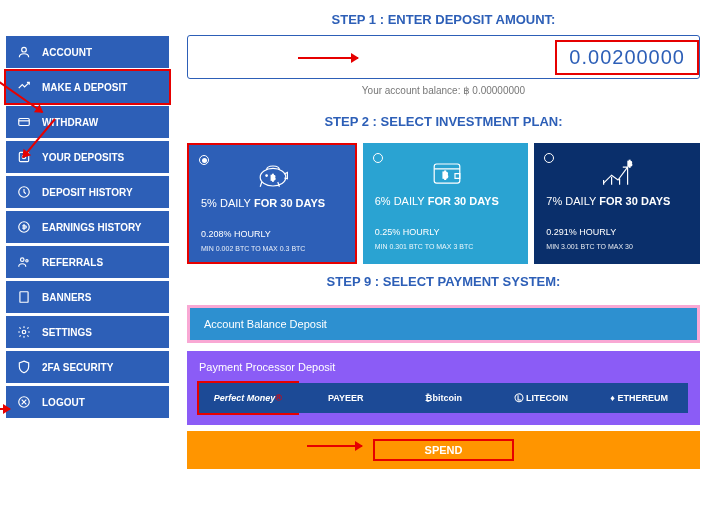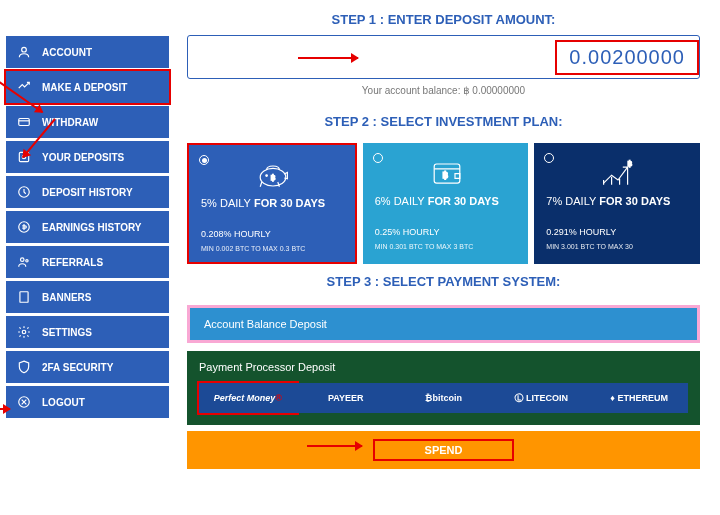--- a/index.html
+++ b/index.html
@@ -19,21 +19,21 @@
   .plan.selected .radio::after { content: ""; position: absolute; inset: 1.5px; background: #fff; border-radius: 50%; }
   .plan .icon-slot { height: 38px; display: flex; justify-content: center; align-items: center; }
   .plan-title { font-size: 11px; font-weight: bold; margin-top: 4px; }
   .plan-title .bold { font-weight: 400; }
   .plan-hourly { font-size: 9px; margin-top: 20px; }
   .plan-range { font-size: 7px; margin-top: 6px; opacity: 0.9; }
   .plan1 { background: #2d5fb7; border: 2px solid #e60000; }
   .plan2 { background: #2aa3d2; }
   .plan3 { background: #0a2f6b; }
   .section-bar { background: #2d90d0; color: #fff; font-size: 11px; padding: 10px 14px; margin-top: 8px; border: 3px solid #f9a8d4; }
-  .pp-box { background: #14532d; padding: 10px 12px 12px; }
+  .pp-box { background: #8b5cf6; padding: 10px 12px 12px; }
   .pp-title { color: #fff; font-size: 11px; margin-bottom: 10px; }
   .pp-row { display: flex; }
   .pp-item { flex: 1; background: #1c4a96; color: #fff; height: 30px; display: flex; align-items: center; justify-content: center; font-size: 9px; font-weight: bold; cursor: pointer; }
   .pp-item.highlighted { outline: 2px solid #e60000; }
   .pm-logo { font-family: Georgia, serif; font-style: italic; }
   .pm-logo .dot { color: #e60000; }
   .spend-btn { background: #ff9500; color: #fff; text-align: center; padding: 8px; font-size: 11px; font-weight: bold; margin-top: 6px; position: relative; cursor: pointer; }
   .spend-label { display: inline-block; border: 2px solid #e60000; padding: 3px 50px; }
   .arrow-red { position: absolute; height: 2px; background: #e60000; }
   .arrow-red::after { content: ""; position: absolute; right: -1px; top: -4px; border-left: 8px solid #e60000; border-top: 5px solid transparent; border-bottom: 5px solid transparent; }
@@ -197,21 +197,21 @@
             <text x="36" y="12" font-size="9" fill="#fff" font-weight="bold">฿</text>
             <path d="M6 30v6M16 26v10M26 28v8M36 20v16"></path>
           </svg>
       </div>
       <div class="plan-title"><span class="bold">7% DAILY</span><span> FOR 30 DAYS</span></div>
       <div class="plan-hourly">0.291% HOURLY</div>
       <div class="plan-range">MIN 3.001 BTC TO MAX 30</div>
     </div>
   </div>
 
-  <div class="step-title" style="margin-top:10px">STEP 3 : SELECT PAYMENT SYSTEM:</div>
+  <div class="step-title" style="margin-top:10px">STEP 9 : SELECT PAYMENT SYSTEM:</div>
 
   <div class="section-bar">Account Balance Deposit</div>
 
   <div class="pp-box" style="margin-top:8px;">
     <div class="pp-title">Payment Processor Deposit</div>
     <div class="pp-row">
       <div class="pp-item highlighted">
         <span class="pm-logo"><span>Perfect Money</span><span class="dot">®</span></span>
       </div>
       <div class="pp-item">

